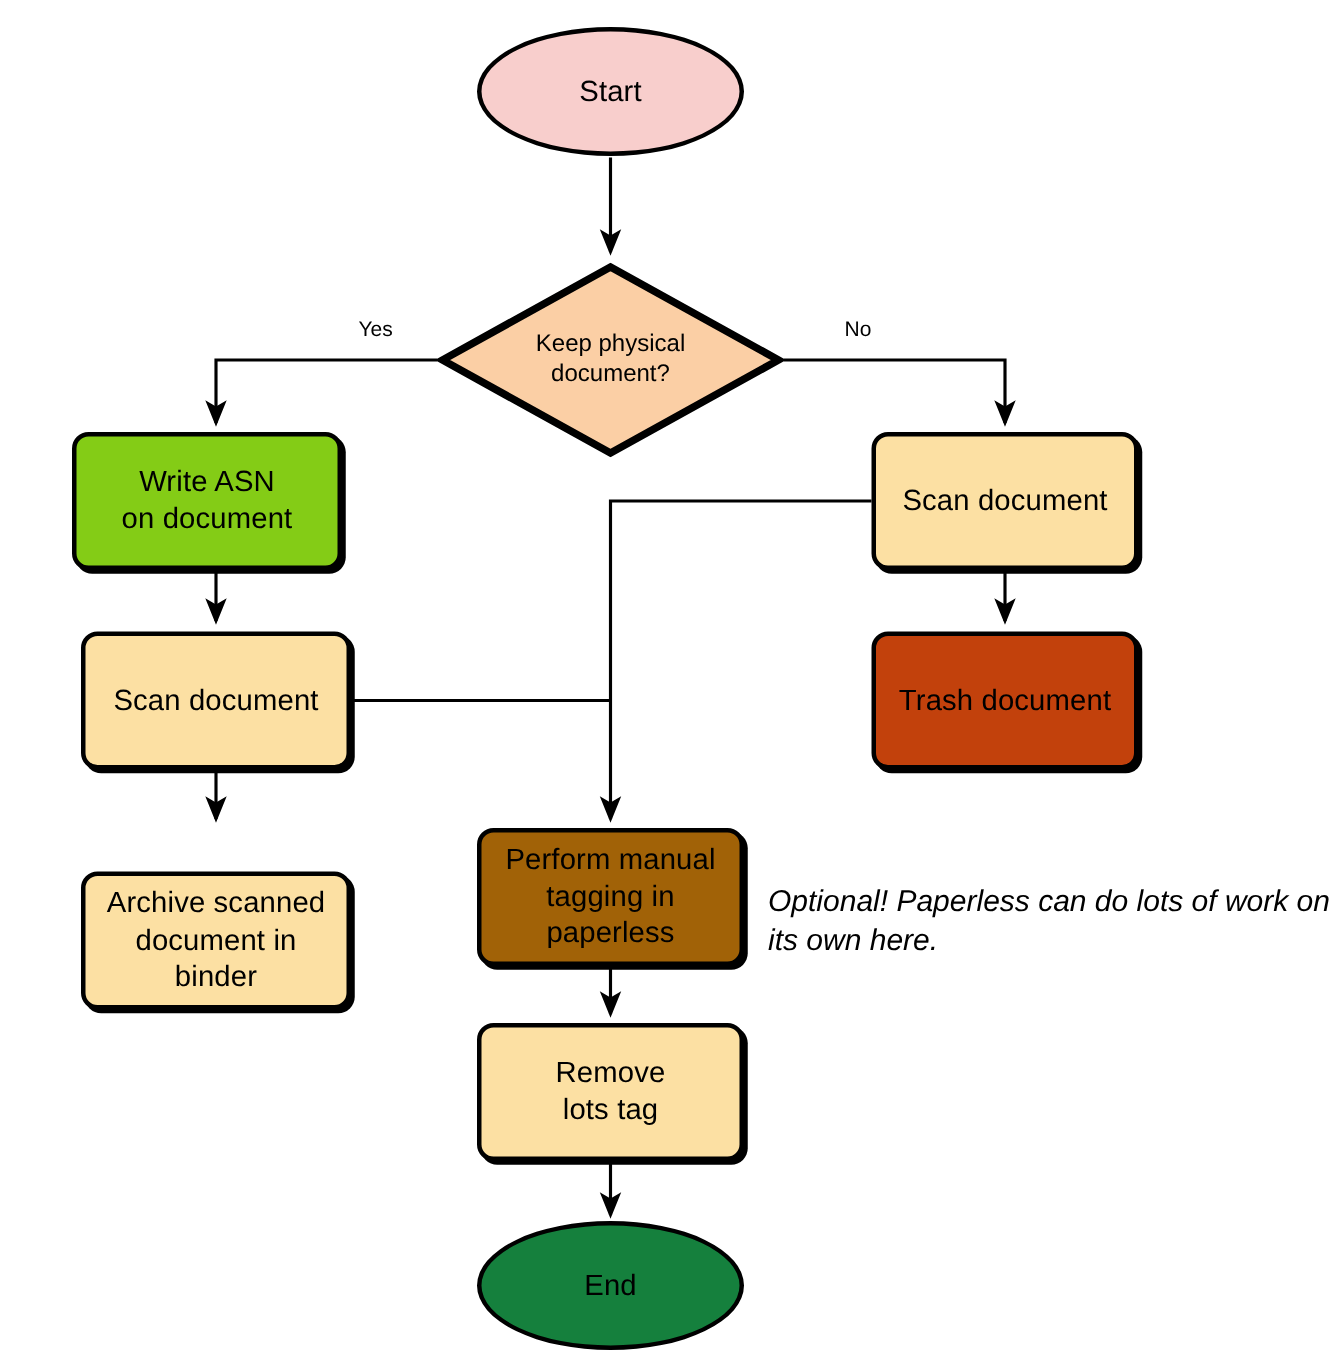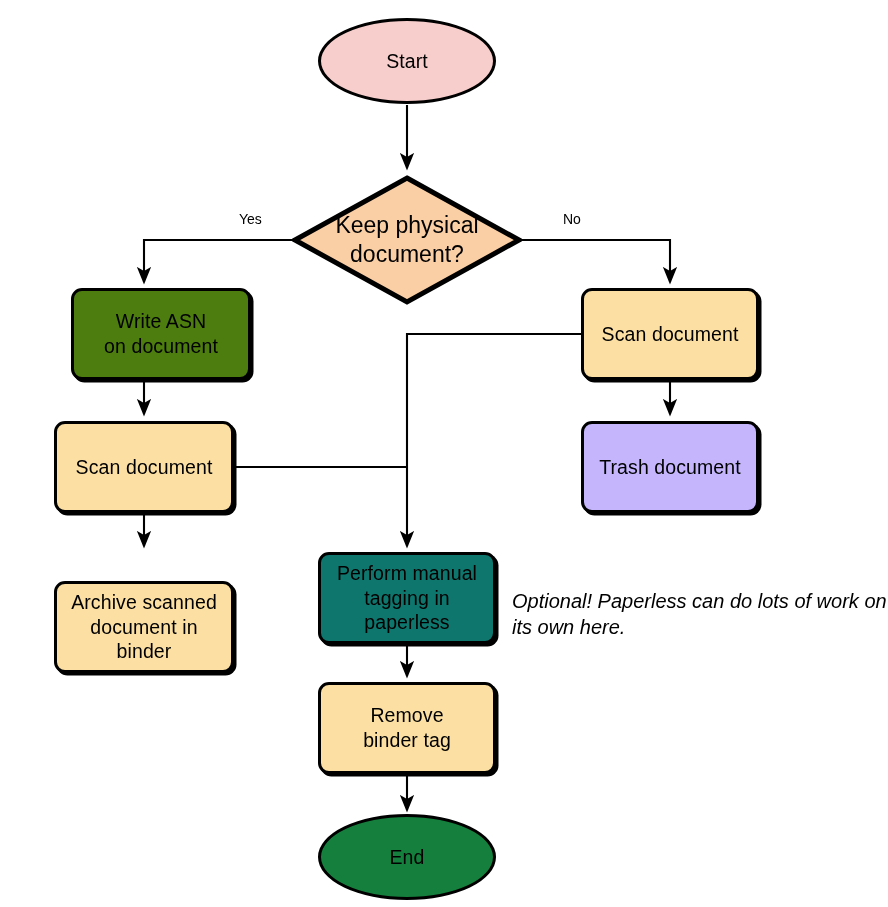--- a/index.html
+++ b/index.html
@@ -60,21 +60,21 @@
     position: absolute;
     left: 0;
     top: 0;
     width: 100%;
     height: 100%;
   }
   .node-decision-label {
     position: relative;
     z-index: 2;
     text-align: center;
-    font-size: 23px;
+    font-size: 16px;
     line-height: 1.26;
     color: #000000;
     white-space: pre-line;
   }
   .node-label {
     white-space: pre-line;
   }
   .edge-label {
     position: absolute;
     font-size: 14px;
@@ -131,52 +131,52 @@
     <svg class="node-decision-shape" viewBox="0 0 230 130" preserveAspectRatio="none" xmlns="http://www.w3.org/2000/svg">
       <polygon points="115,3 227,65 115,127 3,65" fill="#FBCFA5" stroke="#000000" stroke-width="5" stroke-linejoin="miter" vector-effect="non-scaling-stroke"></polygon>
     </svg>
     <span class="node-decision-label">Keep physical
 document?</span>
   </div>
 
   <span class="edge-label" style="left:210px; top:211px;">Yes</span>
   <span class="edge-label" style="left:534px; top:211px;">No</span>
 
-  <div class="node node-process" style="left:42px; top:288px; width:180px; height:92px; background:#4d7c0f;">
+  <div class="node node-process" style="left:19px; top:288px; width:180px; height:92px; background:#84cc16;">
     <span class="node-label">Write ASN
 on document</span>
   </div>
 
   <div class="node node-process" style="left:25px; top:421px; width:180px; height:92px; background:#FCE0A3;">
     <span class="node-label">Scan document</span>
   </div>
 
   <div class="node node-process" style="left:25px; top:581px; width:180px; height:92px; background:#FCE0A3;">
     <span class="node-label">Archive scanned
 document in
 binder</span>
   </div>
 
   <div class="node node-process" style="left:552px; top:288px; width:178px; height:92px; background:#FCE0A3;">
     <span class="node-label">Scan document</span>
   </div>
 
-  <div class="node node-process" style="left:552px; top:421px; width:178px; height:92px; background:#c4b5fd;">
+  <div class="node node-process" style="left:552px; top:421px; width:178px; height:92px; background:#c2410c;">
     <span class="node-label">Trash document</span>
   </div>
 
-  <div class="node node-process" style="left:289px; top:552px; width:178px; height:92px; background:#0f766e;">
+  <div class="node node-process" style="left:289px; top:552px; width:178px; height:92px; background:#a16207;">
     <span class="node-label">Perform manual
 tagging in
 paperless</span>
   </div>
 
   <div class="node node-process" style="left:289px; top:682px; width:178px; height:92px; background:#FCE0A3;">
     <span class="node-label">Remove
-binder tag</span>
+lots tag</span>
   </div>
 
   <div class="node node-terminal" style="left:289px; top:814px; width:178px; height:86px; background:#15803d;">
     <span class="node-label">End</span>
   </div>
 
   <div class="annotation" style="left:483px; top:588px; width:400px;">Optional! Paperless can do lots of work on
 its own here.</div>
 
 </div>

